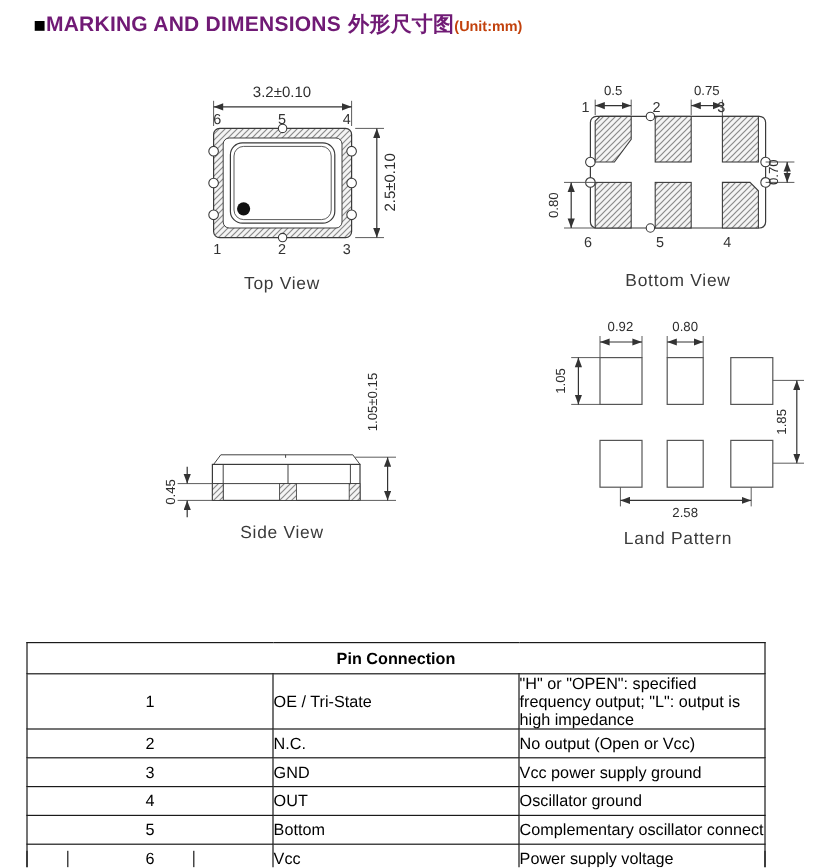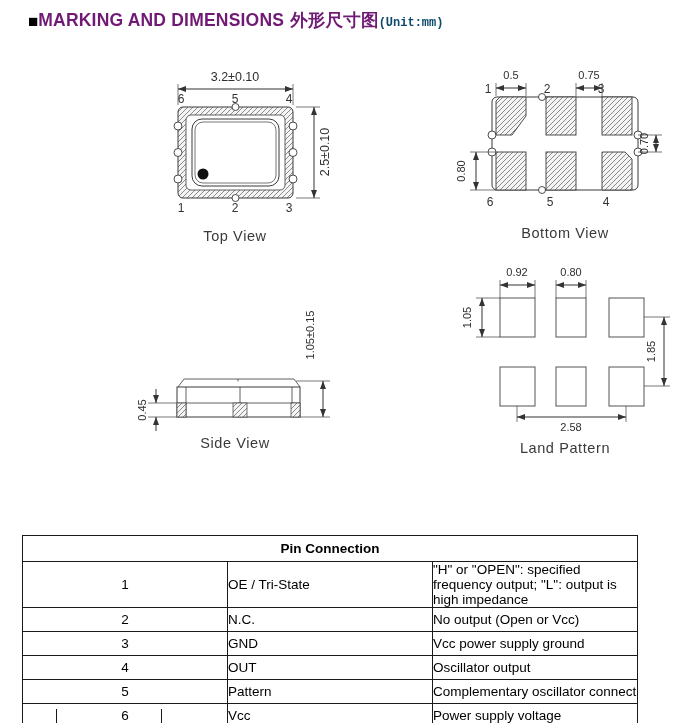--- a/index.html
+++ b/index.html
@@ -2,21 +2,21 @@
 <html><head>
 <meta charset="utf-8">
 <style>
   html,body{margin:0;padding:0;background:#fff;}
   .page{position:relative;width:690px;height:723px;background:#ffffff;overflow:hidden;
         font-family:"Liberation Sans",sans-serif;color:#111;}
   .title-row{position:absolute;left:28px;top:8px;white-space:nowrap;}
   .bullet{font-size:17px;color:#000;vertical-align:-1px;}
   .title-main,.title-cjk{font-size:17.5px;font-weight:bold;color:#701a75;letter-spacing:.2px;}
   .title-cjk{margin-left:6px;font-family:Liberation Serif, serif;}
-  .title-unit{font-size:12px;font-weight:bold;color:#0c4a6e;font-family:Liberation Mono, monospace;}
+  .title-unit{font-size:12px;font-weight:bold;color:#c2410c;}
   svg.fig{position:absolute;overflow:visible;}
   svg text{font-family:"Liberation Sans",sans-serif;fill:#2e2e2e;}
   .dim{font-size:11px;}
   .dimL{font-size:12.5px;}
   .pin{font-size:12px;fill:#333;}
   .cap{font-size:14.5px;fill:#3a3a3a;letter-spacing:.6px;}
   .dl{stroke:#333;stroke-width:1;fill:none;}
   .xl{stroke:#555;stroke-width:.8;fill:none;}
   .tl{stroke:#3a3a3a;stroke-width:.8;fill:none;}
   table.pin-table{position:absolute;left:22px;top:535px;width:616px;border-collapse:collapse;
@@ -228,25 +228,25 @@
         <td class="c-desc">No output (Open or Vcc)</td>
       </tr>
       <tr>
         <td class="c-no">3</td>
         <td class="c-name">GND</td>
         <td class="c-desc">Vcc power supply ground</td>
       </tr>
       <tr>
         <td class="c-no">4</td>
         <td class="c-name">OUT</td>
-        <td class="c-desc">Oscillator output</td>
+        <td class="c-desc">Oscillator ground</td>
       </tr>
       <tr>
         <td class="c-no">5</td>
-        <td class="c-name">Pattern</td>
+        <td class="c-name">Bottom</td>
         <td class="c-desc">Complementary oscillator connect</td>
       </tr>
       <tr>
         <td class="c-no">6</td>
         <td class="c-name">Vcc</td>
         <td class="c-desc">Power supply voltage</td>
       </tr>
     </tbody>
   </table>
 

